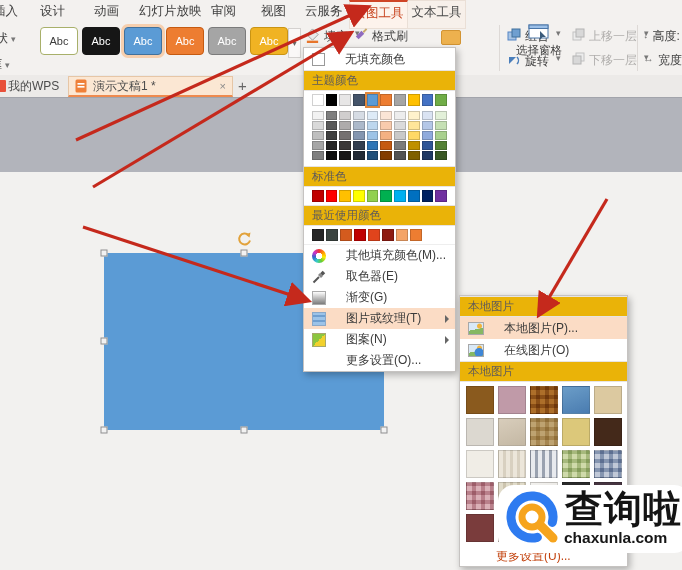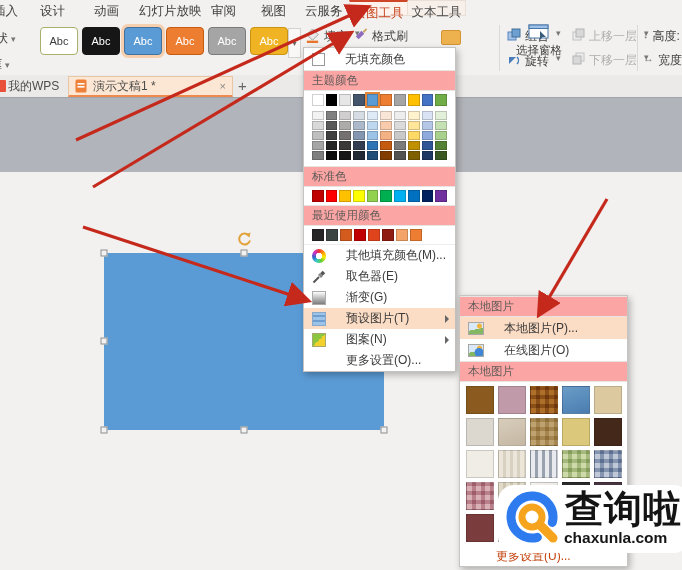--- a/index.html
+++ b/index.html
@@ -3,21 +3,21 @@
 <meta charset="utf-8">
 <style>
   html,body{margin:0;padding:0}
   #app{position:relative;width:682px;height:570px;overflow:hidden;background:#f3f1ef;
        font-family:"Liberation Sans","DejaVu Sans",sans-serif;color:#3e3e3e;font-size:12px;
        -webkit-font-smoothing:antialiased}
   .abs{position:absolute}
   
   #rtabs{top:0;left:0;right:0;height:22px;font-size:12.5px;color:#3f3f3f}
   #rtabs .rtab{position:absolute;top:0;line-height:22px;white-space:nowrap}
-  .tooltab{position:absolute;top:0;height:16px;line-height:22px;text-align:center;box-sizing:border-box}
+  .tooltab{position:absolute;top:0;height:29px;line-height:22px;text-align:center;box-sizing:border-box}
   #tooltab-draw{left:349px;width:59px;background:#fdf3ec;border:1px solid #eadfd6;border-top:2px solid #cf4527;color:#c8441f}
   #tooltab-text{left:408px;width:58px;background:#f7f0ea;border:1px solid #eadfd6;border-left:none;color:#4a4a4a}
   
   .lefttool{left:-16px;white-space:nowrap;color:#474747}
   #shapebtn{top:30px}#textboxbtn{top:56px;left:-34px}
   .caret::after{content:"▾";font-size:9px;color:#777;margin-left:3px}
   #gallery{top:27px;left:40px;display:flex;gap:4px}
   .abc{width:38px;height:28px;border:1px solid;border-radius:4px;font-size:11px;display:flex;
        align-items:center;justify-content:center;box-sizing:border-box}
   .abcsel{box-shadow:0 0 0 3px #f6cfae}
@@ -50,21 +50,21 @@
   
   #grayband{top:97px;left:0;right:0;height:75px;background:#b2b4bb;border-top:1px solid #a2a4ab}
   #canvas{top:172px;left:0;right:0;bottom:0;background:#f2f1ef}
   #shape{left:104px;top:253px;width:280px;height:177px;background:#5b9bd5}
   .hnd{width:7px;height:7px;background:#f2f2f2;border:1px solid #8f8f8f;box-sizing:border-box;
        transform:translate(-50%,-50%);z-index:10}
   
   .menu{background:#fff;border:1px solid #c6c3c1;box-shadow:2px 3px 7px rgba(0,0,0,.28);z-index:35;box-sizing:border-box}
   #fillmenu{left:303px;top:47px;width:153px}
   #submenu{left:459px;top:295px;width:169px;z-index:40}
-  .mhead{height:19px;line-height:19px;background:#fca5a5;color:#605c59;font-size:11.5px;padding-left:8px;
+  .mhead{height:19px;line-height:19px;background:#eab308;color:#605c59;font-size:11.5px;padding-left:8px;
          border-top:1px solid #e7e4e2;border-bottom:1px solid #e7e4e2}
   .mi{display:flex;align-items:center;gap:20px;height:21px;padding:0 6px 0 8px;color:#3a3a3a}
   .mi.tall{height:22px}
   .mi.hl{background:#fbdcc5}
   .subarrow{margin-left:auto;width:0;height:0;border-left:4px solid #666;border-top:4px solid transparent;
             border-bottom:4px solid transparent}
   .swrow{display:grid;grid-template-columns:repeat(10,1fr);gap:2px;padding:3px 8px;height:12px}
   .swrow .sw{height:12px}
   #variants{display:grid;grid-template-columns:repeat(10,1fr);gap:1px 2px;padding:2px 8px 6px}
   #variants .sw{height:9px}
@@ -338,21 +338,21 @@
         <rect x="9" y="1.5" width="3.5" height="3.5" fill="#555" transform="rotate(45 10.7 3.2)"></rect>
       </svg>
       <span>取色器(E)</span>
     </div>
     <div class="mi">
       <span class="micon" id="gradicon"></span>
       <span>渐变(G)</span>
     </div>
     <div class="mi hl">
       <span class="micon" id="texicon"></span>
-      <span>预设图片(T)</span>
+      <span>图片或纹理(T)</span>
       <span class="subarrow"></span>
     </div>
     <div class="mi">
       <span class="micon" id="paticon"></span>
       <span>图案(N)</span>
       <span class="subarrow"></span>
     </div>
     <div class="mi">
       <span class="micon"></span>
       <span>更多设置(O)...</span>

